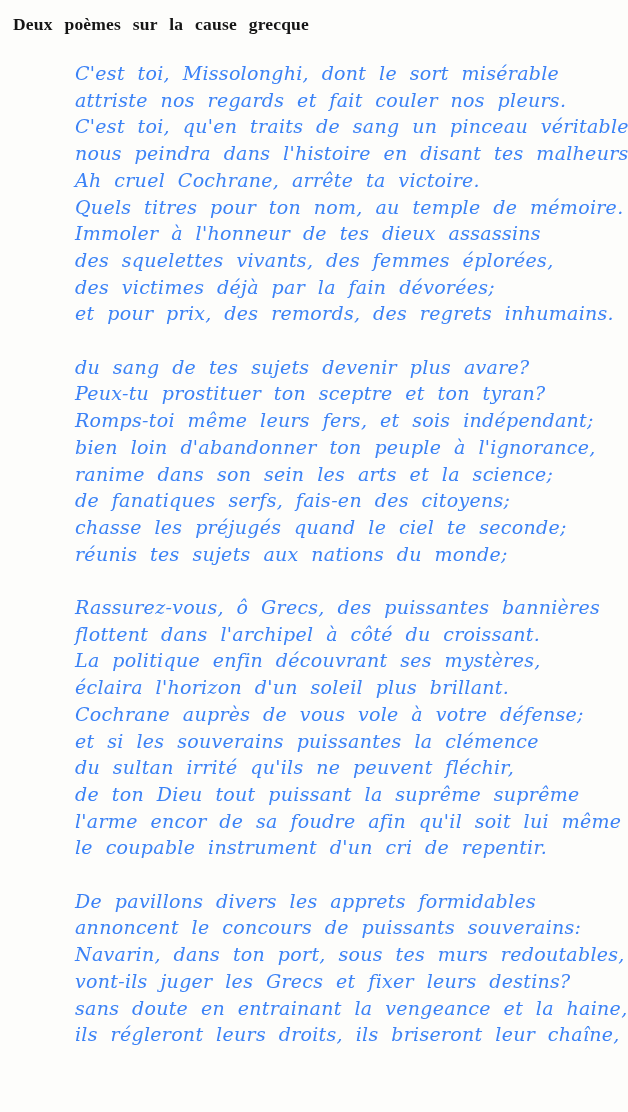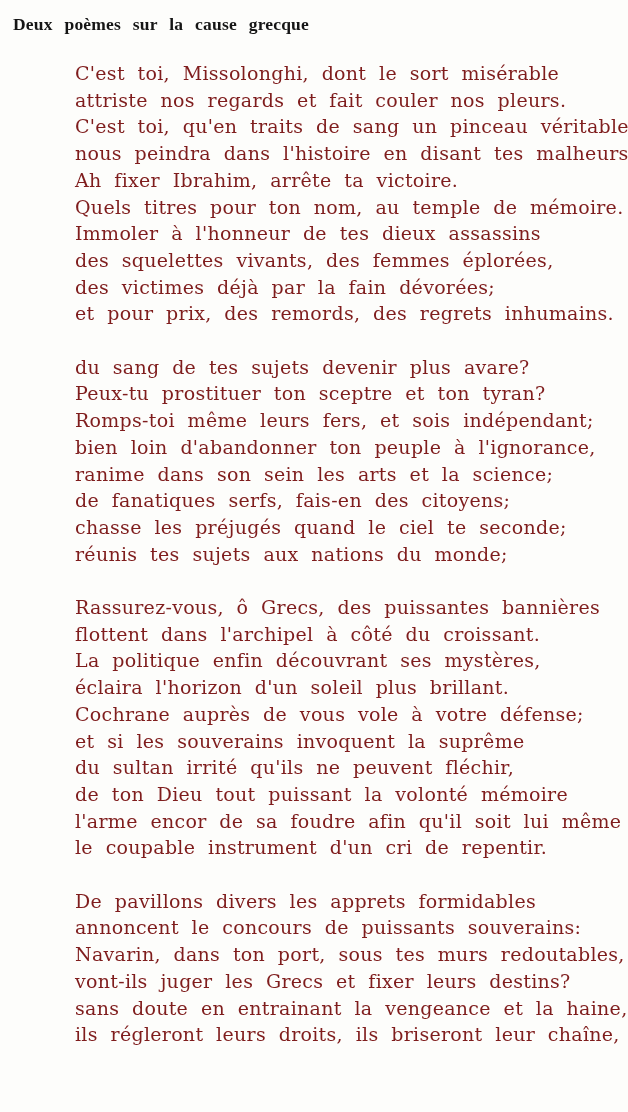--- a/index.html
+++ b/index.html
@@ -33,43 +33,44 @@
     left: 75px;
     top: 60px;
     width: 530px;
   }
   .stanza {
     margin: 0 0 26.7px 0;
     padding: 0;
   }
   .poem-line {
     font-family: "DejaVu Serif", serif;
+    font-style: italic;
     font-size: 19px;
     line-height: 26.7px;
     letter-spacing: 0.015em;
     word-spacing: 0.34em;
     white-space: nowrap;
-    color: #7f1d1d;
+    color: #3b82f6;
   }
 </style>
 </head>
 <body>
 
 <div class="page">
 
   <div class="doc-header">Deux poèmes sur la cause grecque</div>
 
   <div class="poem">
 
     <div class="stanza">
       <div class="poem-line">C'est toi, Missolonghi, dont le sort misérable</div>
       <div class="poem-line">attriste nos regards et fait couler nos pleurs.</div>
       <div class="poem-line">C'est toi, qu'en traits de sang un pinceau véritable,</div>
       <div class="poem-line">nous peindra dans l'histoire en disant tes malheurs.</div>
-      <div class="poem-line">Ah fixer Ibrahim, arrête ta victoire.</div>
+      <div class="poem-line">Ah cruel Cochrane, arrête ta victoire.</div>
       <div class="poem-line">Quels titres pour ton nom, au temple de mémoire.</div>
       <div class="poem-line">Immoler à l'honneur de tes dieux assassins</div>
       <div class="poem-line">des squelettes vivants, des femmes éplorées,</div>
       <div class="poem-line">des victimes déjà par la fain dévorées;</div>
       <div class="poem-line">et pour prix, des remords, des regrets inhumains.</div>
     </div>
 
     <div class="stanza">
       <div class="poem-line">du sang de tes sujets devenir plus avare?</div>
       <div class="poem-line">Peux-tu prostituer ton sceptre et ton tyran?</div>
@@ -80,23 +81,23 @@
       <div class="poem-line">chasse les préjugés quand le ciel te seconde;</div>
       <div class="poem-line">réunis tes sujets aux nations du monde;</div>
     </div>
 
     <div class="stanza">
       <div class="poem-line">Rassurez-vous, ô Grecs, des puissantes bannières</div>
       <div class="poem-line">flottent dans l'archipel à côté du croissant.</div>
       <div class="poem-line">La politique enfin découvrant ses mystères,</div>
       <div class="poem-line">éclaira l'horizon d'un soleil plus brillant.</div>
       <div class="poem-line">Cochrane auprès de vous vole à votre défense;</div>
-      <div class="poem-line">et si les souverains invoquent la suprême</div>
+      <div class="poem-line">et si les souverains puissantes la clémence</div>
       <div class="poem-line">du sultan irrité qu'ils ne peuvent fléchir,</div>
-      <div class="poem-line">de ton Dieu tout puissant la volonté mémoire</div>
+      <div class="poem-line">de ton Dieu tout puissant la suprême suprême</div>
       <div class="poem-line">l'arme encor de sa foudre afin qu'il soit lui même</div>
       <div class="poem-line">le coupable instrument d'un cri de repentir.</div>
     </div>
 
     <div class="stanza">
       <div class="poem-line">De pavillons divers les apprets formidables</div>
       <div class="poem-line">annoncent le concours de puissants souverains:</div>
       <div class="poem-line">Navarin, dans ton port, sous tes murs redoutables,</div>
       <div class="poem-line">vont-ils juger les Grecs et fixer leurs destins?</div>
       <div class="poem-line">sans doute en entrainant la vengeance et la haine,</div>

